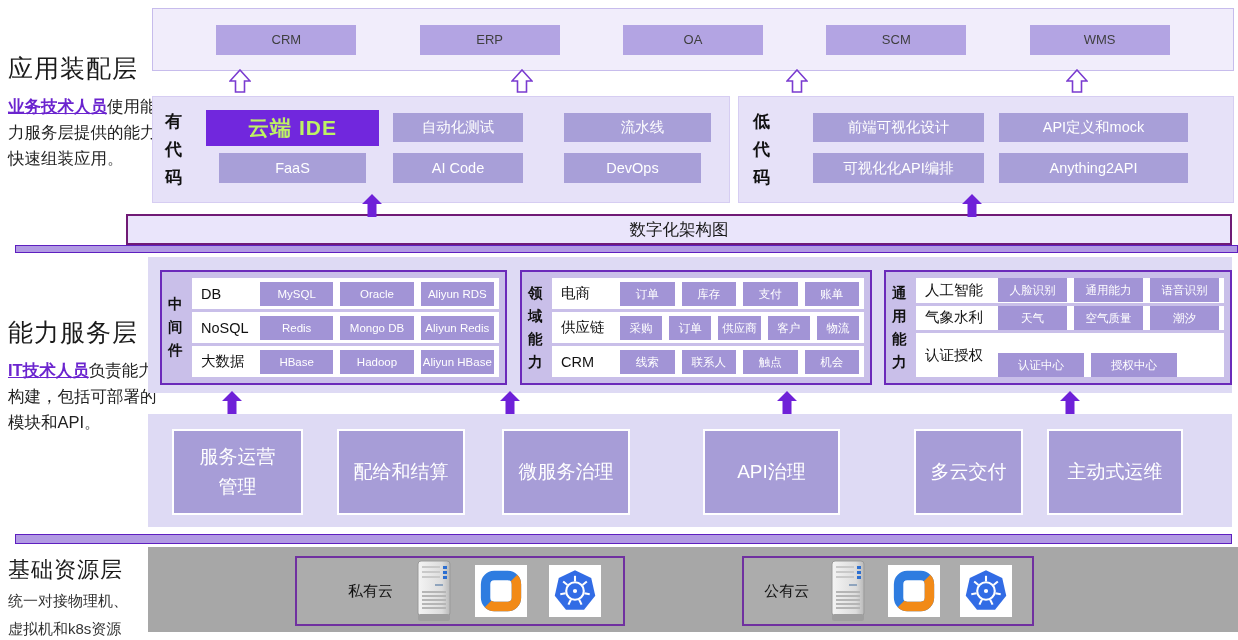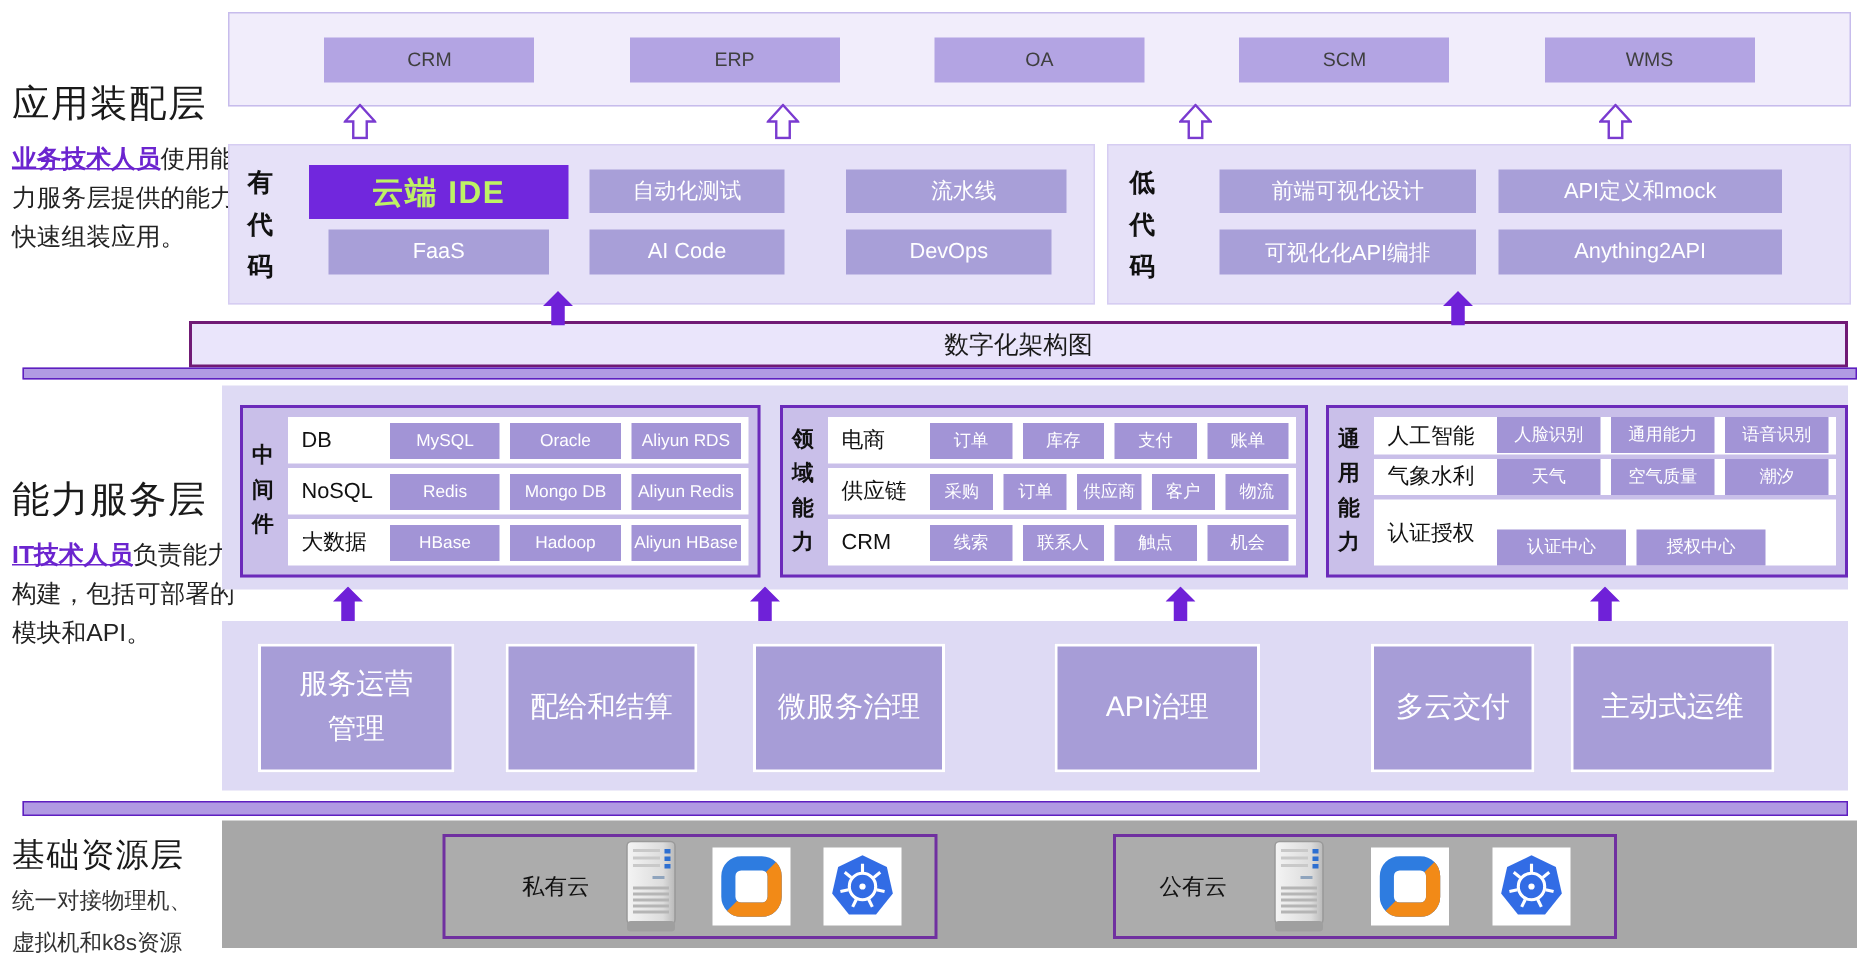--- a/index.html
+++ b/index.html
@@ -284,21 +284,21 @@
         <line x1="37.4" y1="22.5" x2="42.8" y2="18.2" stroke="#fff" stroke-width="2.6"></line>
         <line x1="39.7" y1="32.7" x2="46.4" y2="34.2" stroke="#fff" stroke-width="2.6"></line>
         <line x1="33.2" y1="40.8" x2="36.2" y2="47" stroke="#fff" stroke-width="2.6"></line>
         <line x1="22.8" y1="40.8" x2="19.8" y2="47" stroke="#fff" stroke-width="2.6"></line>
         <line x1="16.3" y1="32.7" x2="9.6" y2="34.2" stroke="#fff" stroke-width="2.6"></line>
         <line x1="18.6" y1="22.5" x2="13.2" y2="18.2" stroke="#fff" stroke-width="2.6"></line>
       </svg>
     </div>
   </div>
 
-  <div class="infra-box" style="left:742px;top:556px;width:336px;height:70px;">
+  <div class="infra-box" style="left:742px;top:556px;width:292px;height:70px;">
     <span class="cloud-label">公有云</span>
     <svg width="38" height="62">
       <defs>
           <linearGradient id="sg2" x1="0" y1="0" x2="1" y2="0">
             <stop offset="0" stop-color="#f4f4f4"></stop>
             <stop offset="0.75" stop-color="#dcdcdc"></stop>
             <stop offset="1" stop-color="#b9b9b9"></stop>
           </linearGradient>
         </defs>
       <rect x="3" y="1" width="32" height="55" rx="3" fill="url(#sg2)" stroke="#999" stroke-width="1"></rect>

